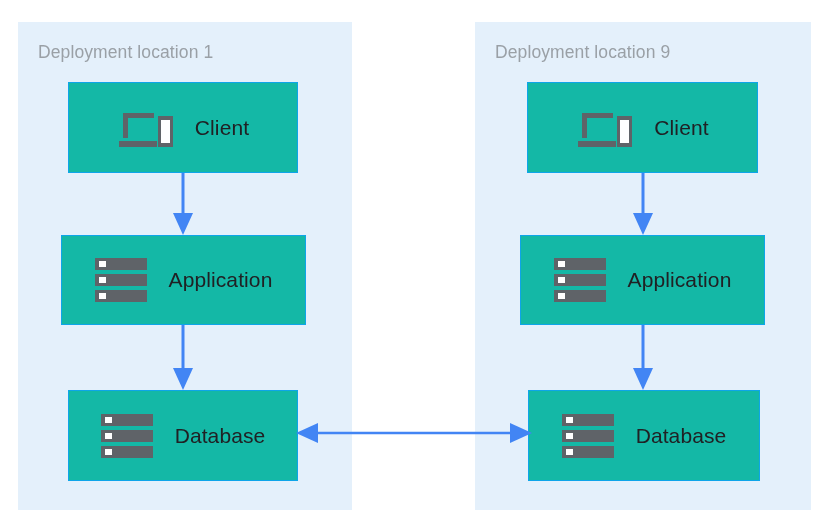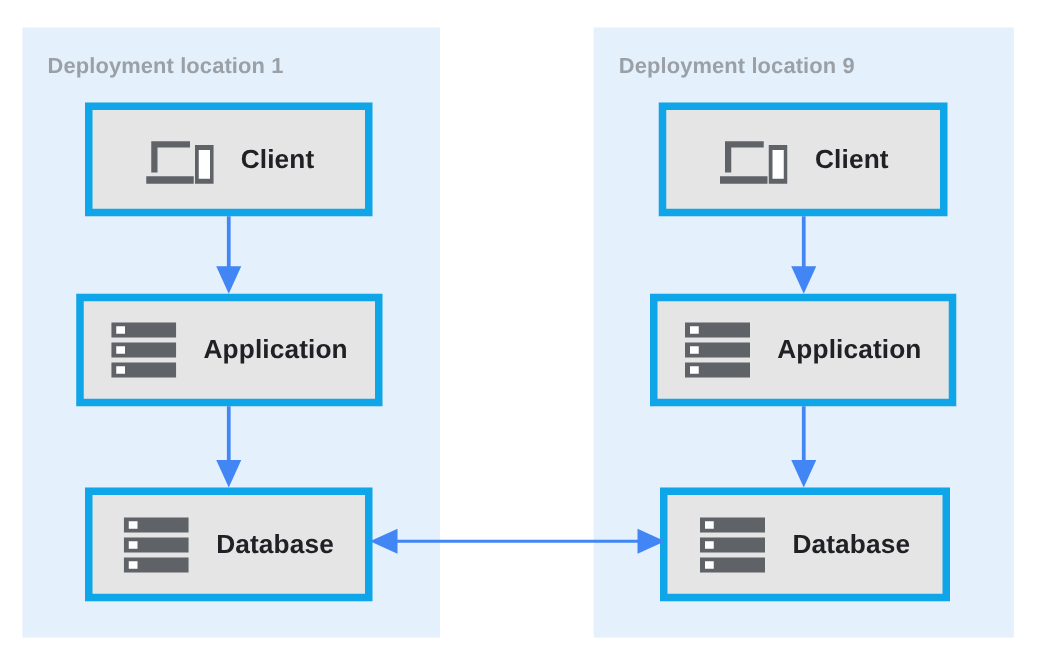--- a/index.html
+++ b/index.html
@@ -9,21 +9,20 @@
   }
   body {
     font-family: "Liberation Sans", sans-serif;
   }
   #canvas {
     position: relative;
     width: 814px;
     height: 524px;
     background: #ffffff;
     overflow: hidden;
-    font-weight: bold;
   }
 
   
   .panel {
     position: absolute;
     background: #e4f0fb;
     box-sizing: border-box;
   }
   #panel-1 { left: 18px;  top: 22px; width: 334px; height: 488px; }
   #panel-2 { left: 475px; top: 22px; width: 336px; height: 488px; }
@@ -35,22 +34,22 @@
     font-size: 17.5px;
     line-height: 22px;
     color: #9aa0a6;
     white-space: nowrap;
     letter-spacing: 0.1px;
   }
 
   
   .node {
     position: absolute;
-    background: #e5e5e5;
-    border: 6px solid #0ea5e9;
+    background: #14b8a6;
+    border: 1px solid #0ea5e9;
     box-sizing: border-box;
     display: flex;
     align-items: center;
     justify-content: center;
   }
   .node-inner {
     display: flex;
     align-items: center;
     gap: 22px;
   }

